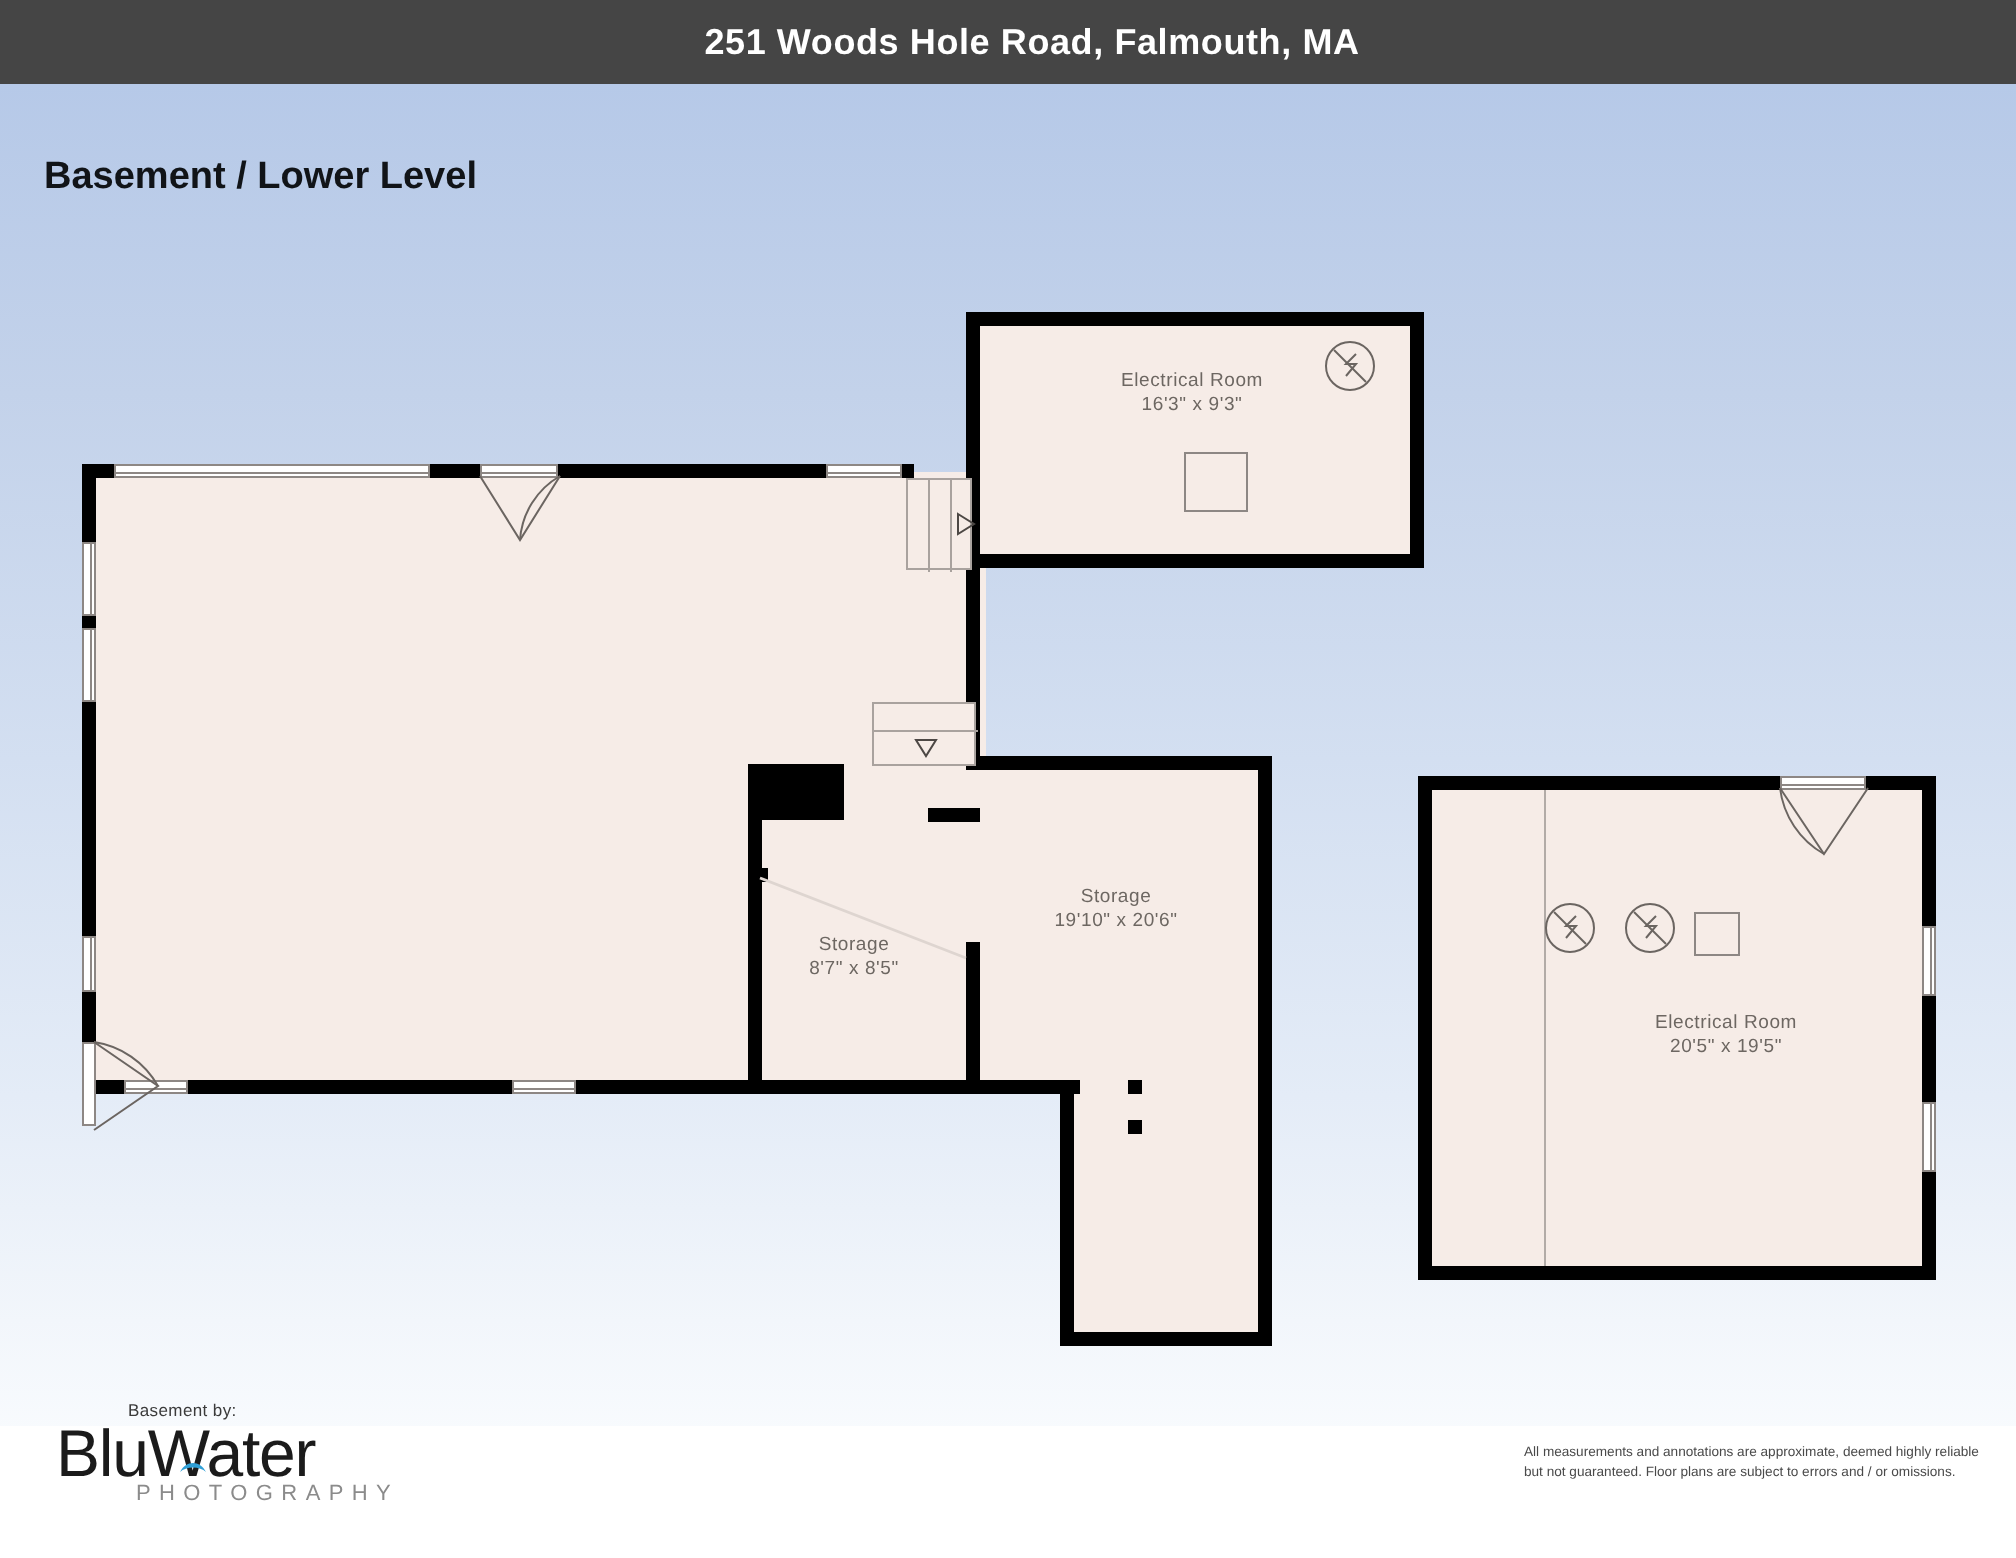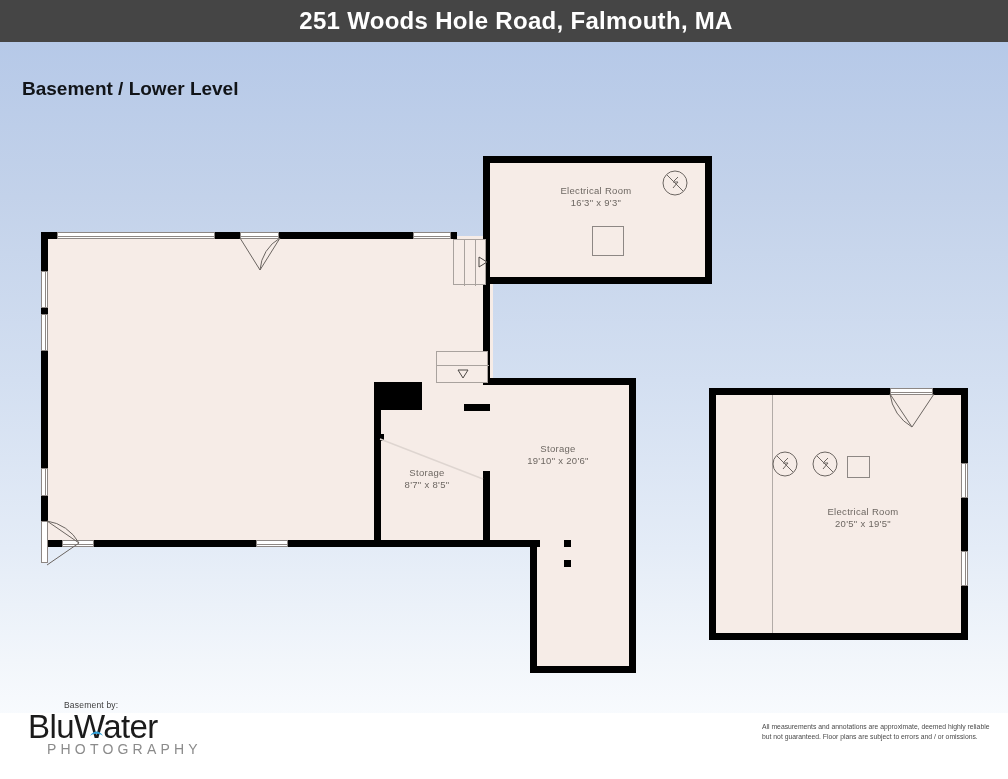--- a/index.html
+++ b/index.html
@@ -10,21 +10,21 @@
   }
   .page{position:relative;width:1008px;height:779px;overflow:hidden;}
 
   
   .header{
     position:absolute;left:0;top:0;width:1008px;height:42px;
     background:#454545;
     display:flex;align-items:center;justify-content:center;
   }
   .header-title{
-    color:#ffffff;font-size:24px;font-weight:bold;letter-spacing:.3px;
+    color:#ffffff;font-size:18px;font-weight:bold;letter-spacing:.3px;
     font-family:"Liberation Sans", sans-serif;
     margin-left:24px;
   }
 
   
   .canvas{
     position:absolute;left:0;top:42px;width:1008px;height:703px;
     background:linear-gradient(to bottom,#b6c9e8 0%,#c3d2ea 22%,#d3dff1 48%,#e4ecf7 72%,#f2f6fb 88%,#fbfdff 100%);
   }
 
@@ -83,21 +83,21 @@
   }
   .logo-main{
     font-family:"Liberation Sans", sans-serif;
     font-size:33px;color:#1b1b1b;letter-spacing:-0.6px;line-height:34px;
     font-weight:300;position:relative;
   }
   .logo-main .u-drop{
     position:absolute;left:62px;top:1px;width:13px;height:9px;
   }
   .logo-sub{
-    font-size:14px;color:#8b8b8b;letter-spacing:4.2px;margin-left:19px;margin-top:-3px;
+    font-size:11px;color:#8b8b8b;letter-spacing:4.2px;margin-left:40px;margin-top:-3px;
   }
   .disclaimer{
     position:absolute;right:14px;top:722px;width:232px;
     font-size:6.8px;line-height:9.6px;color:#4a4a4a;text-align:left;
   }
 </style>
 </head>
 <body>
 
 <div class="page">

